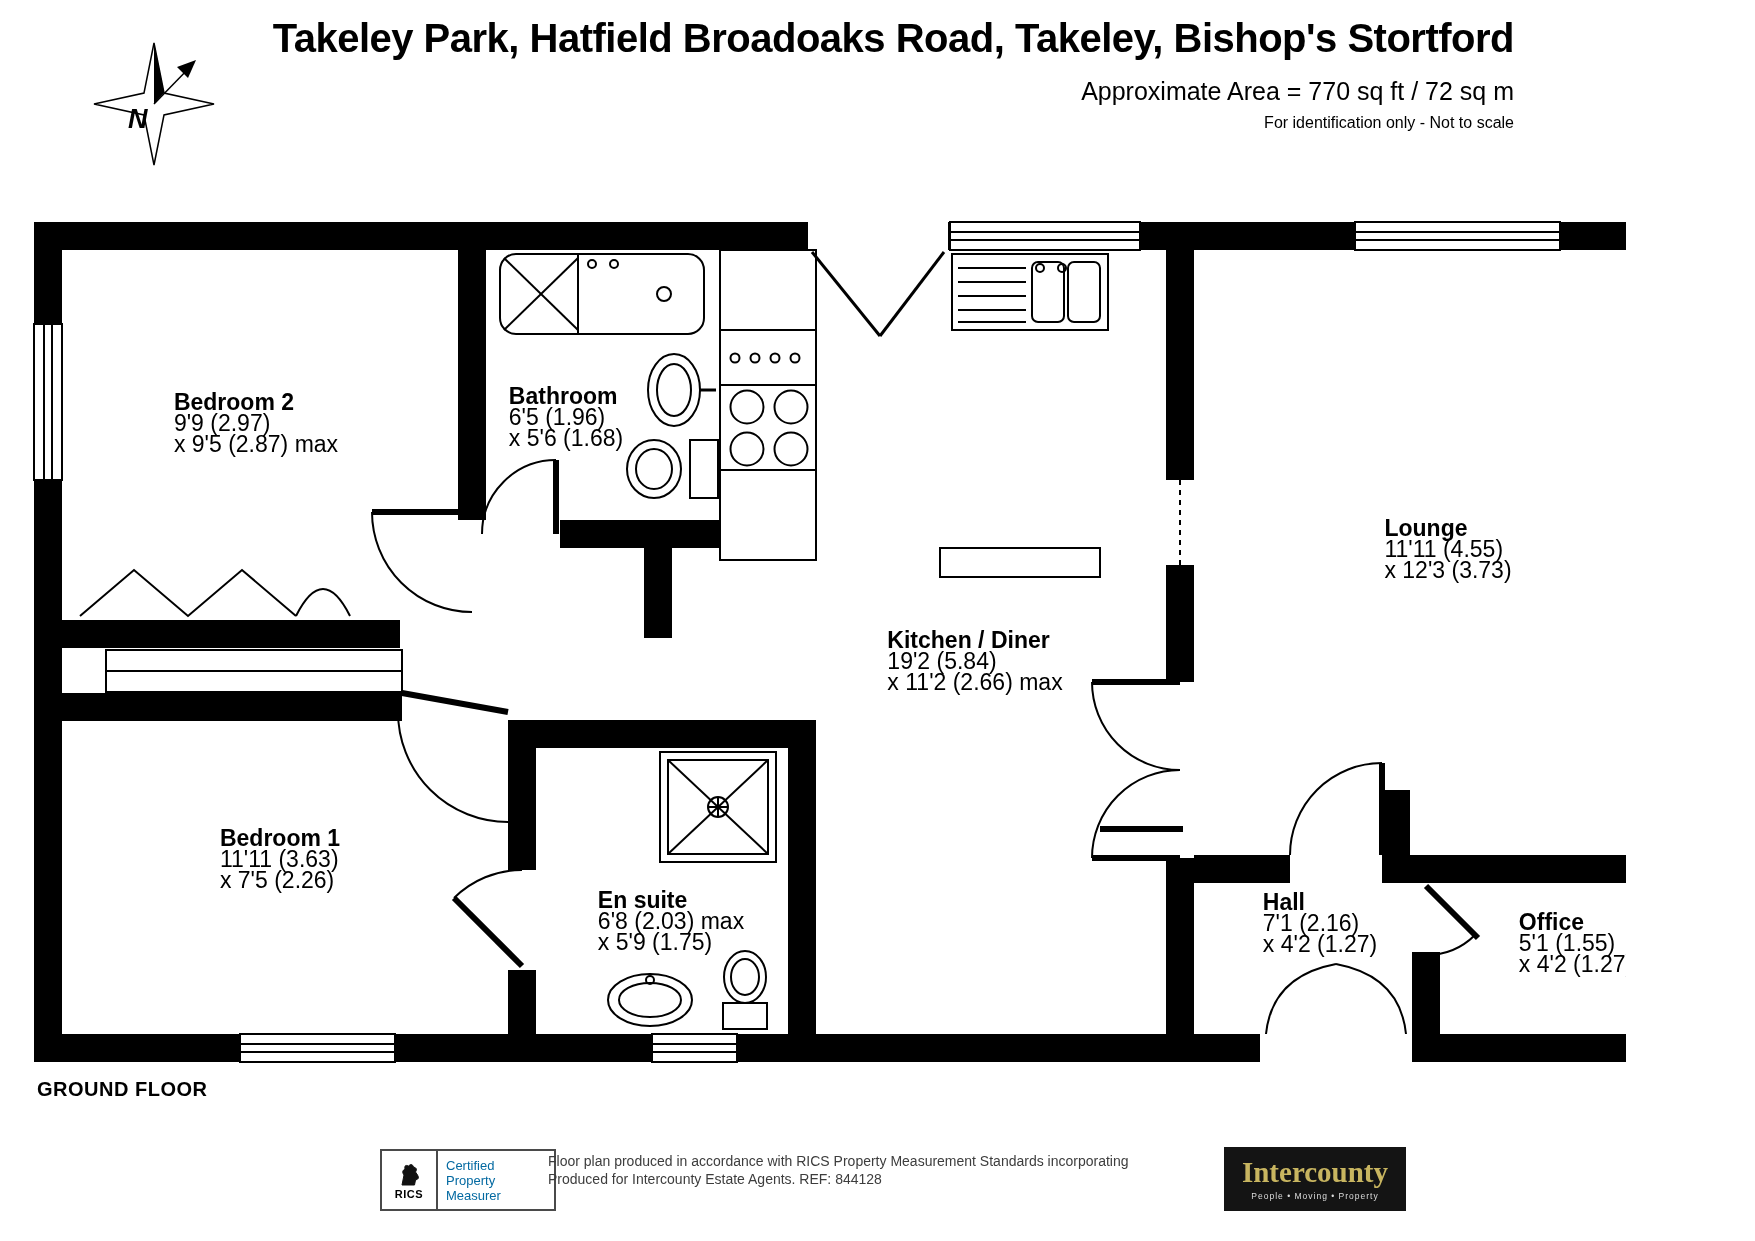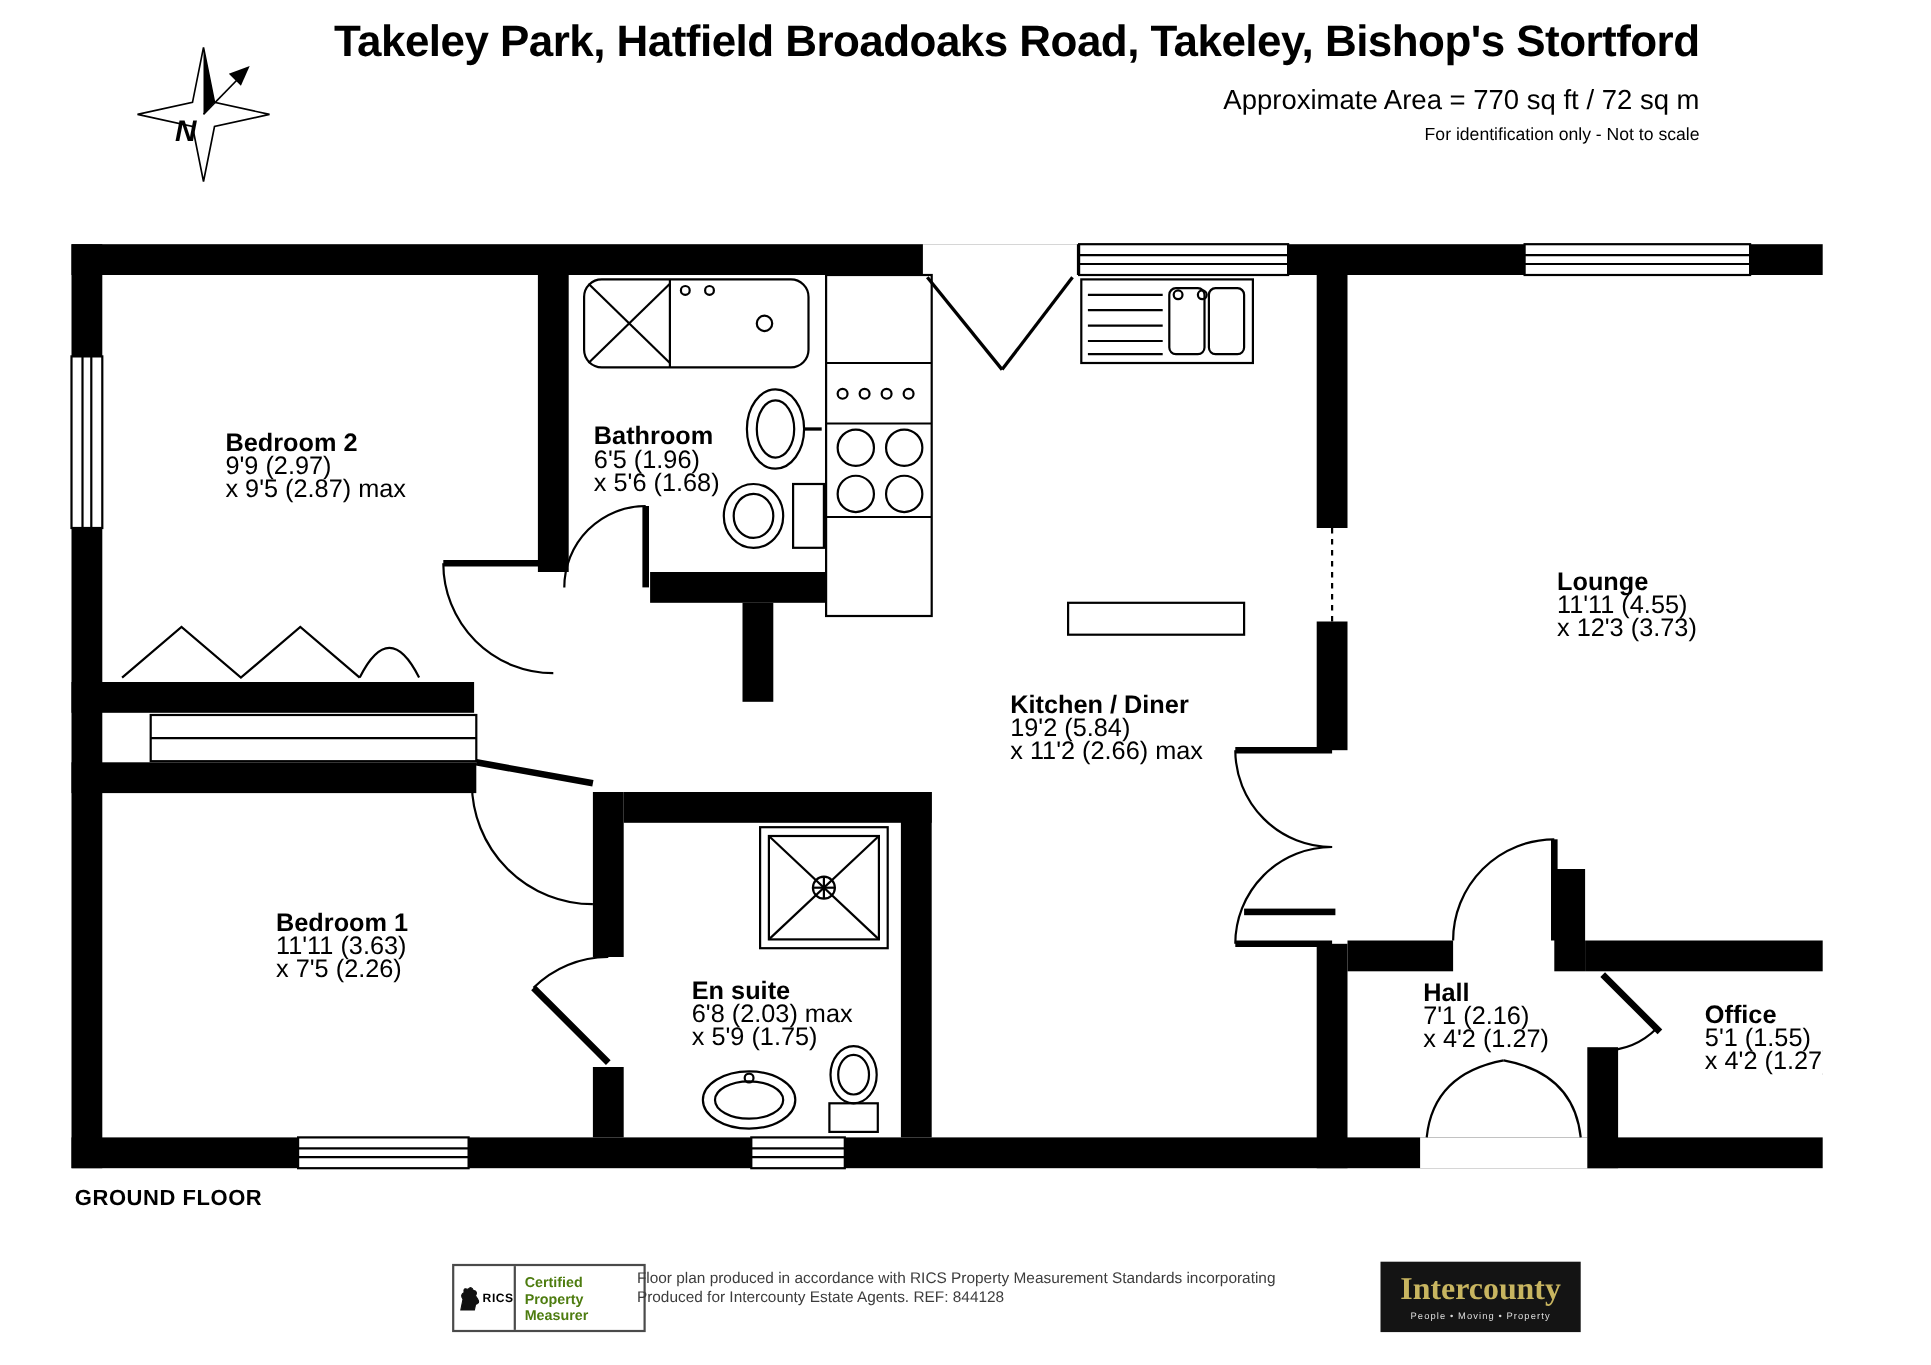--- a/index.html
+++ b/index.html
@@ -1,17 +1,17 @@
 <!DOCTYPE html>
 <html><head>
 <meta charset="utf-8">
 <style>
   html,body{margin:0;padding:0;background:#fff;}
   .page{position:relative;width:1626px;height:1241px;background:#ffffff;
-        font-family:"Liberation Sans",sans-serif;color:#000;overflow:hidden;margin-left:31px;}
+        font-family:"Liberation Sans",sans-serif;color:#000;overflow:hidden;}
 
   
   .header{position:absolute;top:16px;right:112px;text-align:right;}
   .title{font-size:40px;font-weight:bold;letter-spacing:-0.5px;white-space:nowrap;}
   .area-line{font-size:25px;margin-top:16px;}
   .note-line{font-size:16px;margin-top:8px;}
 
   
   .plan{position:absolute;left:0;top:0;}
   .compass{position:absolute;left:88px;top:38px;}
@@ -19,25 +19,25 @@
   
   .room-label{position:absolute;text-align:left;transform:translateX(-50%);
               font-size:23px;line-height:21px;white-space:nowrap;}
   .room-label .rname{font-weight:bold;}
 
   .floor-label{position:absolute;left:37px;top:1078px;font-size:20px;font-weight:bold;letter-spacing:0.5px;}
 
   
   .rics-box{position:absolute;left:380px;top:1149px;width:172px;height:58px;
             border:2px solid #4a4a4a;background:#fff;display:flex;align-items:stretch;}
-  .rics-left{width:54px;display:flex;flex-direction:row;align-items:center;justify-content:center;
+  .rics-left{width:54px;display:flex;flex-direction:column;align-items:center;justify-content:center;
              border-right:2px solid #4a4a4a;}
   .rics-org{font-size:11px;font-weight:bold;letter-spacing:0.5px;margin-top:1px;}
   .rics-right{flex:1;display:flex;flex-direction:column;justify-content:center;padding-left:8px;}
-  .rics-right span{font-size:13px;font-weight:bold;line-height:15px;color:#4d7c0f;}
+  .rics-right span{font-size:13px;font-weight:normal;line-height:15px;color:#0369a1;}
 
   .disclaimer{position:absolute;left:548px;top:1152px;width:640px;color:#3d3d3d;
               font-size:14px;line-height:18px;}
 
   .intercounty{position:absolute;left:1224px;top:1147px;width:182px;height:64px;background:#141414;
                display:flex;flex-direction:column;align-items:center;justify-content:center;}
   .ic-brand{font-family:"Liberation Serif",serif;font-weight:bold;font-size:29px;color:#c8b560;line-height:30px;}
   .ic-tagline{font-size:8.5px;color:#dddddd;letter-spacing:1px;margin-top:4px;}
 </style>
 </head>

